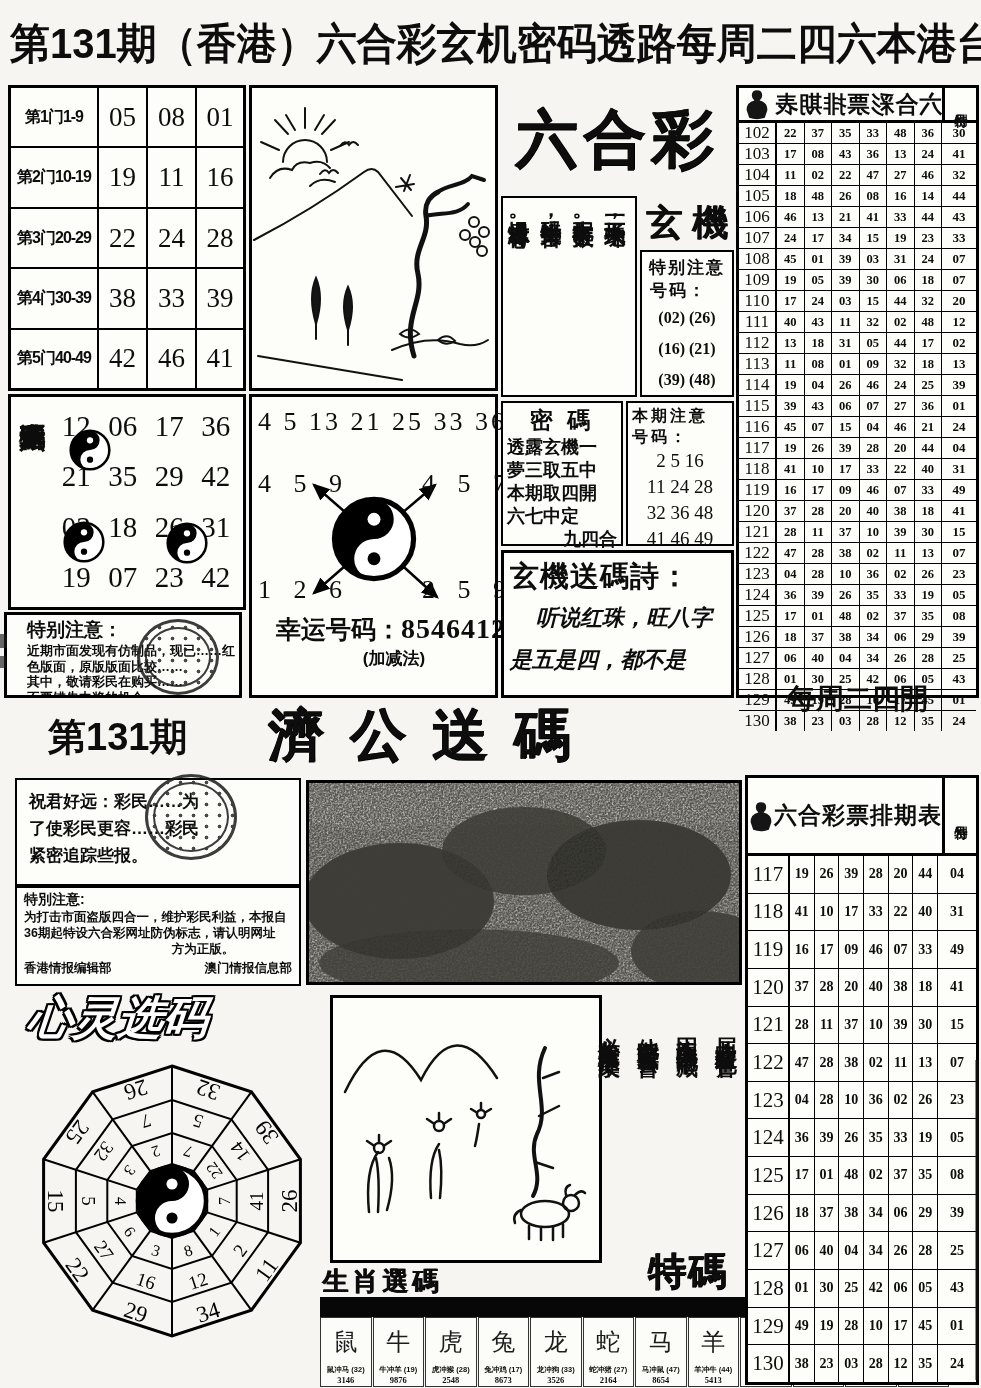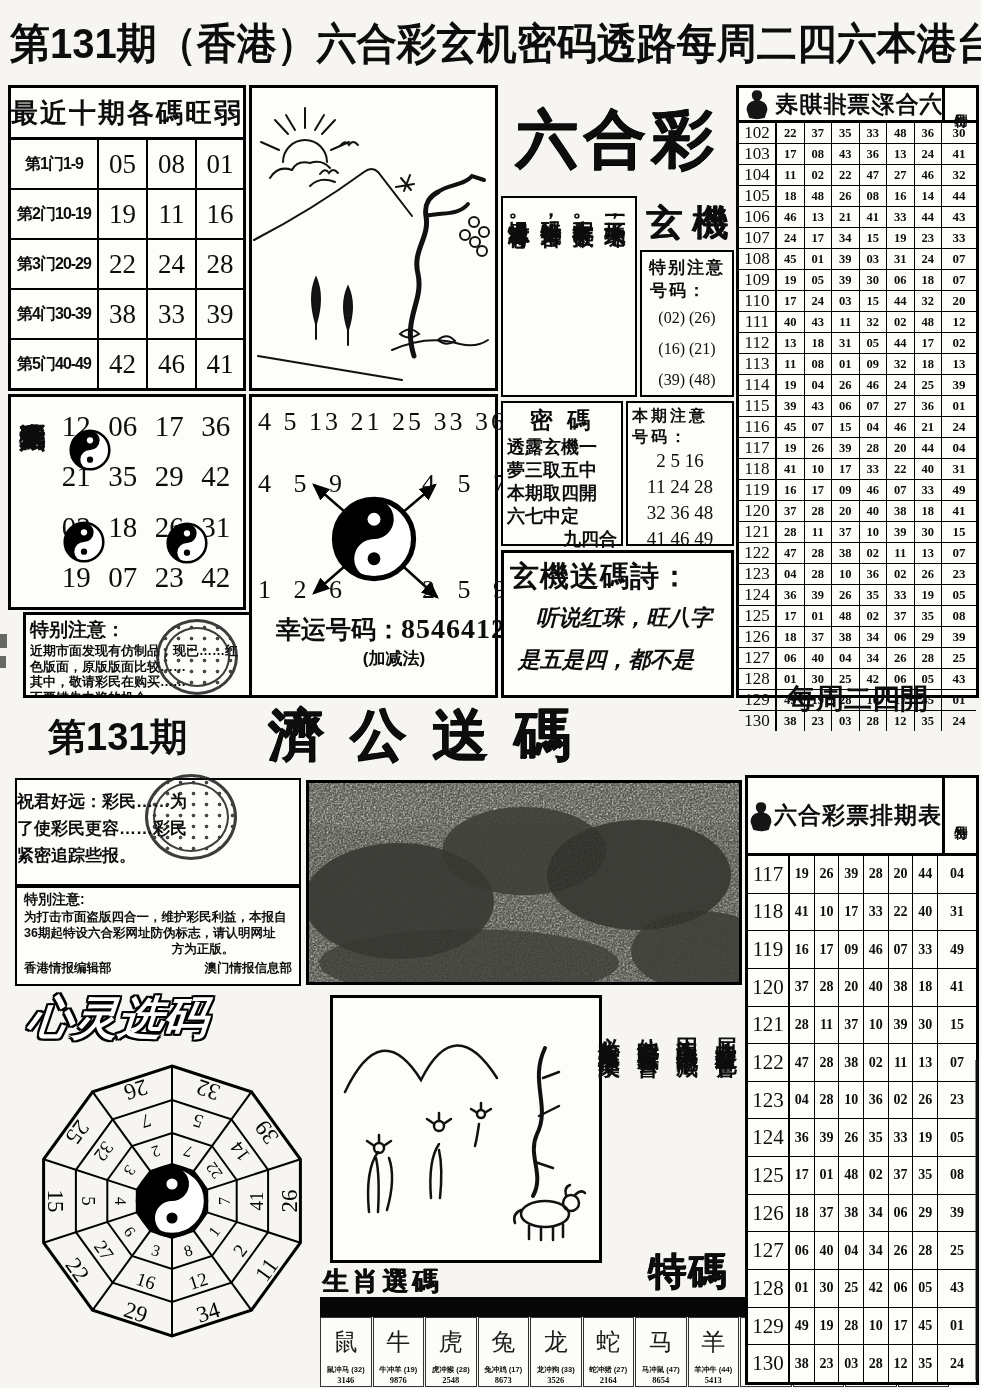--- a/index.html
+++ b/index.html
@@ -25,52 +25,52 @@
 .hval{font-family:"Liberation Serif","DejaVu Serif",serif;font-size:27px}
 .hh{display:flex;align-items:center;justify-content:center;border-right:2px solid #000}
 .hh:last-child{border-right:none}
 
 #lucky{left:8px;top:394px;width:238px;height:216px}
 #lucky .vt{position:absolute;left:4px;top:6px;height:204px;writing-mode:vertical-rl;text-orientation:upright;font-size:26px;font-weight:900;line-height:36px}
 #lucky-grid{position:absolute;left:42px;top:4px;right:4px;bottom:4px;display:grid;grid-template-columns:repeat(4,1fr);grid-template-rows:repeat(4,1fr)}
 .lnum{display:flex;align-items:center;justify-content:center;font-family:"Liberation Serif","DejaVu Serif",serif;font-size:29px}
 .yy{position:absolute;line-height:0}
 
-#notice1{left:23px;top:612px;width:238px;height:86px;overflow:hidden;padding:2px 4px}
+#notice1{left:4px;top:612px;width:238px;height:86px;overflow:hidden;padding:2px 20px}
 #notice1 .t{font-size:19px;font-weight:900}
 #notice1 .l{font-size:13px;font-weight:700;line-height:15.5px;white-space:nowrap}
 
 #draw1{left:249px;top:85px;width:249px;height:306px}
 
 #midnums{left:249px;top:394px;width:249px;height:304px}
 #midnums .toprow{position:absolute;left:6px;top:10px;width:237px;font-family:"Liberation Serif","DejaVu Serif",serif;font-size:26px;letter-spacing:3px;white-space:nowrap}
 .cornernum{position:absolute;font-family:"Liberation Serif","DejaVu Serif",serif;font-size:26px;letter-spacing:8px;white-space:nowrap}
 #midnums .lucky-line{position:absolute;left:24px;top:216px;white-space:nowrap;font-size:25px;font-weight:900}
 #midnums .lucky-line .num{font-family:"Liberation Serif","DejaVu Serif",serif;font-weight:700;font-size:28px;letter-spacing:1px}
 #midnums .method{position:absolute;left:82px;top:250px;width:120px;text-align:center;font-size:17px;font-weight:700}
 
 #brand{left:501px;top:86px;width:233px;height:106px;font-size:62px;font-weight:900;letter-spacing:6px;text-shadow:1px 0 #000,0 1px #000;white-space:nowrap}
 #brand2{left:640px;top:198px;width:94px;height:50px;font-size:36px;font-weight:900;text-shadow:1px 0 #000}
 .vpoem{writing-mode:vertical-rl;text-orientation:upright}
 #vpoem1{left:501px;top:196px;width:136px;height:201px;padding:6px 4px;font-size:21px;font-weight:900;line-height:32px;letter-spacing:1px}
 #attn{left:640px;top:250px;width:94px;height:147px;padding:4px 2px;text-align:center}
 #attn .t{font-size:17px;font-weight:900;letter-spacing:2px}
-#attn .p{font-family:"Liberation Serif","DejaVu Serif",serif;font-size:16px;font-weight:400;line-height:31px;white-space:nowrap}
+#attn .p{font-family:"Liberation Serif","DejaVu Serif",serif;font-size:16px;font-weight:700;line-height:31px;white-space:nowrap}
 #secret{left:501px;top:401px;width:122px;height:145px;padding:2px 4px}
 #secret .t{text-align:center;font-size:23px;font-weight:900;letter-spacing:4px}
 #secret .l{font-size:18px;font-weight:900;line-height:23px;white-space:nowrap}
 #secret .l.last{text-align:right}
 #note{left:626px;top:401px;width:108px;height:145px;padding:3px 4px}
 #note .t{font-size:16px;font-weight:900;letter-spacing:3px}
 #note .l{font-family:Liberation Serif, serif;font-size:19px;line-height:26px;text-align:center;white-space:nowrap}
 #sendpoem{left:501px;top:550px;width:233px;height:148px;padding:4px 6px}
 #sendpoem .t{font-size:29px;font-weight:900;letter-spacing:1px}
 #sendpoem .l{font-family:"Liberation Serif","DejaVu Serif",serif;font-style:italic;font-weight:700;font-size:22px;line-height:42px;white-space:nowrap}
 #sendpoem .l1{margin-left:26px}
-#sendpoem .l2{margin-left:8px}
+#sendpoem .l2{margin-left:0}
 
 .sched{display:flex;flex-direction:column}
 #sched1{left:736px;top:85px;width:243px;height:613px}
 #sched2{left:745px;top:775px;width:234px;height:610px}
 .shead{display:flex;align-items:stretch;border-bottom:3px solid #000}
 #sched1 .shead{height:64px}
 #sched2 .shead{height:78px}
 .shead .mascot{width:36px;display:flex;align-items:center;justify-content:center}
 .shead .stt{flex:1;display:flex;align-items:center;justify-content:center;font-family:"Liberation Serif","DejaVu Serif",serif;font-weight:900;font-size:23px;letter-spacing:1px;white-space:nowrap}
 #sched1 .stt{transform:scaleX(-1)}
@@ -82,21 +82,21 @@
 .sp{width:38px;font-size:17px;border-right:2px solid #000}
 .sn{flex:1;font-size:12.5px;font-weight:700;border-right:1px solid #000}
 .ss{width:34px;font-size:13px;font-weight:700;border-right:none!important}
 #sched2 .sp{width:42px;font-size:21px}
 #sched2 .sn{font-size:14px}
 #sched2 .ss{width:38px;font-size:14px}
 
 #sec2-period{left:48px;top:712px;width:200px;height:54px;font-size:38px;font-weight:900;white-space:nowrap}
 #sec2-title{left:268px;top:698px;width:500px;height:72px;font-family:"Liberation Serif","DejaVu Serif",serif;font-size:56px;font-weight:900;letter-spacing:26px;white-space:nowrap;text-shadow:1px 0 #000,0 1px #000}
 #sec2-sub{left:788px;top:680px;width:180px;height:40px;font-size:28px;font-weight:900;white-space:nowrap}
-#greet{left:15px;top:778px;width:286px;height:108px;padding:8px 0}
+#greet{left:15px;top:778px;width:286px;height:108px;padding:8px 12px}
 #greet .l{font-size:17px;font-weight:900;line-height:27px;white-space:nowrap}
 #notice2{left:15px;top:886px;width:286px;height:100px;padding:3px 7px}
 #notice2 .t{font-size:14px;font-weight:900}
 #notice2 .b{font-size:12.5px;font-weight:700;line-height:16px}
 #notice2 .c{font-size:12.5px;font-weight:700;text-align:center;margin-left:90px}
 #notice2 .f{display:flex;justify-content:space-between;font-size:12.5px;font-weight:700;margin-top:2px}
 #paint{left:306px;top:780px;width:436px;height:205px;border:3px solid #000;overflow:hidden;background:#d8d6d1}
 
 .stamp{border:3px solid #1b1b1b;border-radius:50%;opacity:.85;overflow:hidden;background-image:radial-gradient(circle,#2a2a2a 1.6px,transparent 2.2px);background-size:13px 11px}
 .stamp .in{position:absolute;inset:5px;border:2px solid #1b1b1b;border-radius:50%}
@@ -119,21 +119,20 @@
 #sidebox .vt{writing-mode:vertical-rl;text-orientation:upright;font-size:12.5px;font-weight:900;line-height:14px}
 
 .smudge{background:#1a1a1a;opacity:.65}
 </style>
 </head>
 <body>
 
 <div id="banner" class="abs">第131期（香港）六合彩玄机密码透路每周二四六本港台开</div>
 
 <div id="hotcold" class="abs bx">
-  <div class="ttl ctr">最近十期各碼旺弱</div>
   <div class="hbody" id="hotcold-body">
       <div class="hrow">
         <div class="hcell hgate">第1门1-9</div>
         <div class="hcell hval">05</div>
         <div class="hcell hval">08</div>
         <div class="hcell hval">01</div>
       </div>
       <div class="hrow">
         <div class="hcell hgate">第2门10-19</div>
         <div class="hcell hval">19</div>

